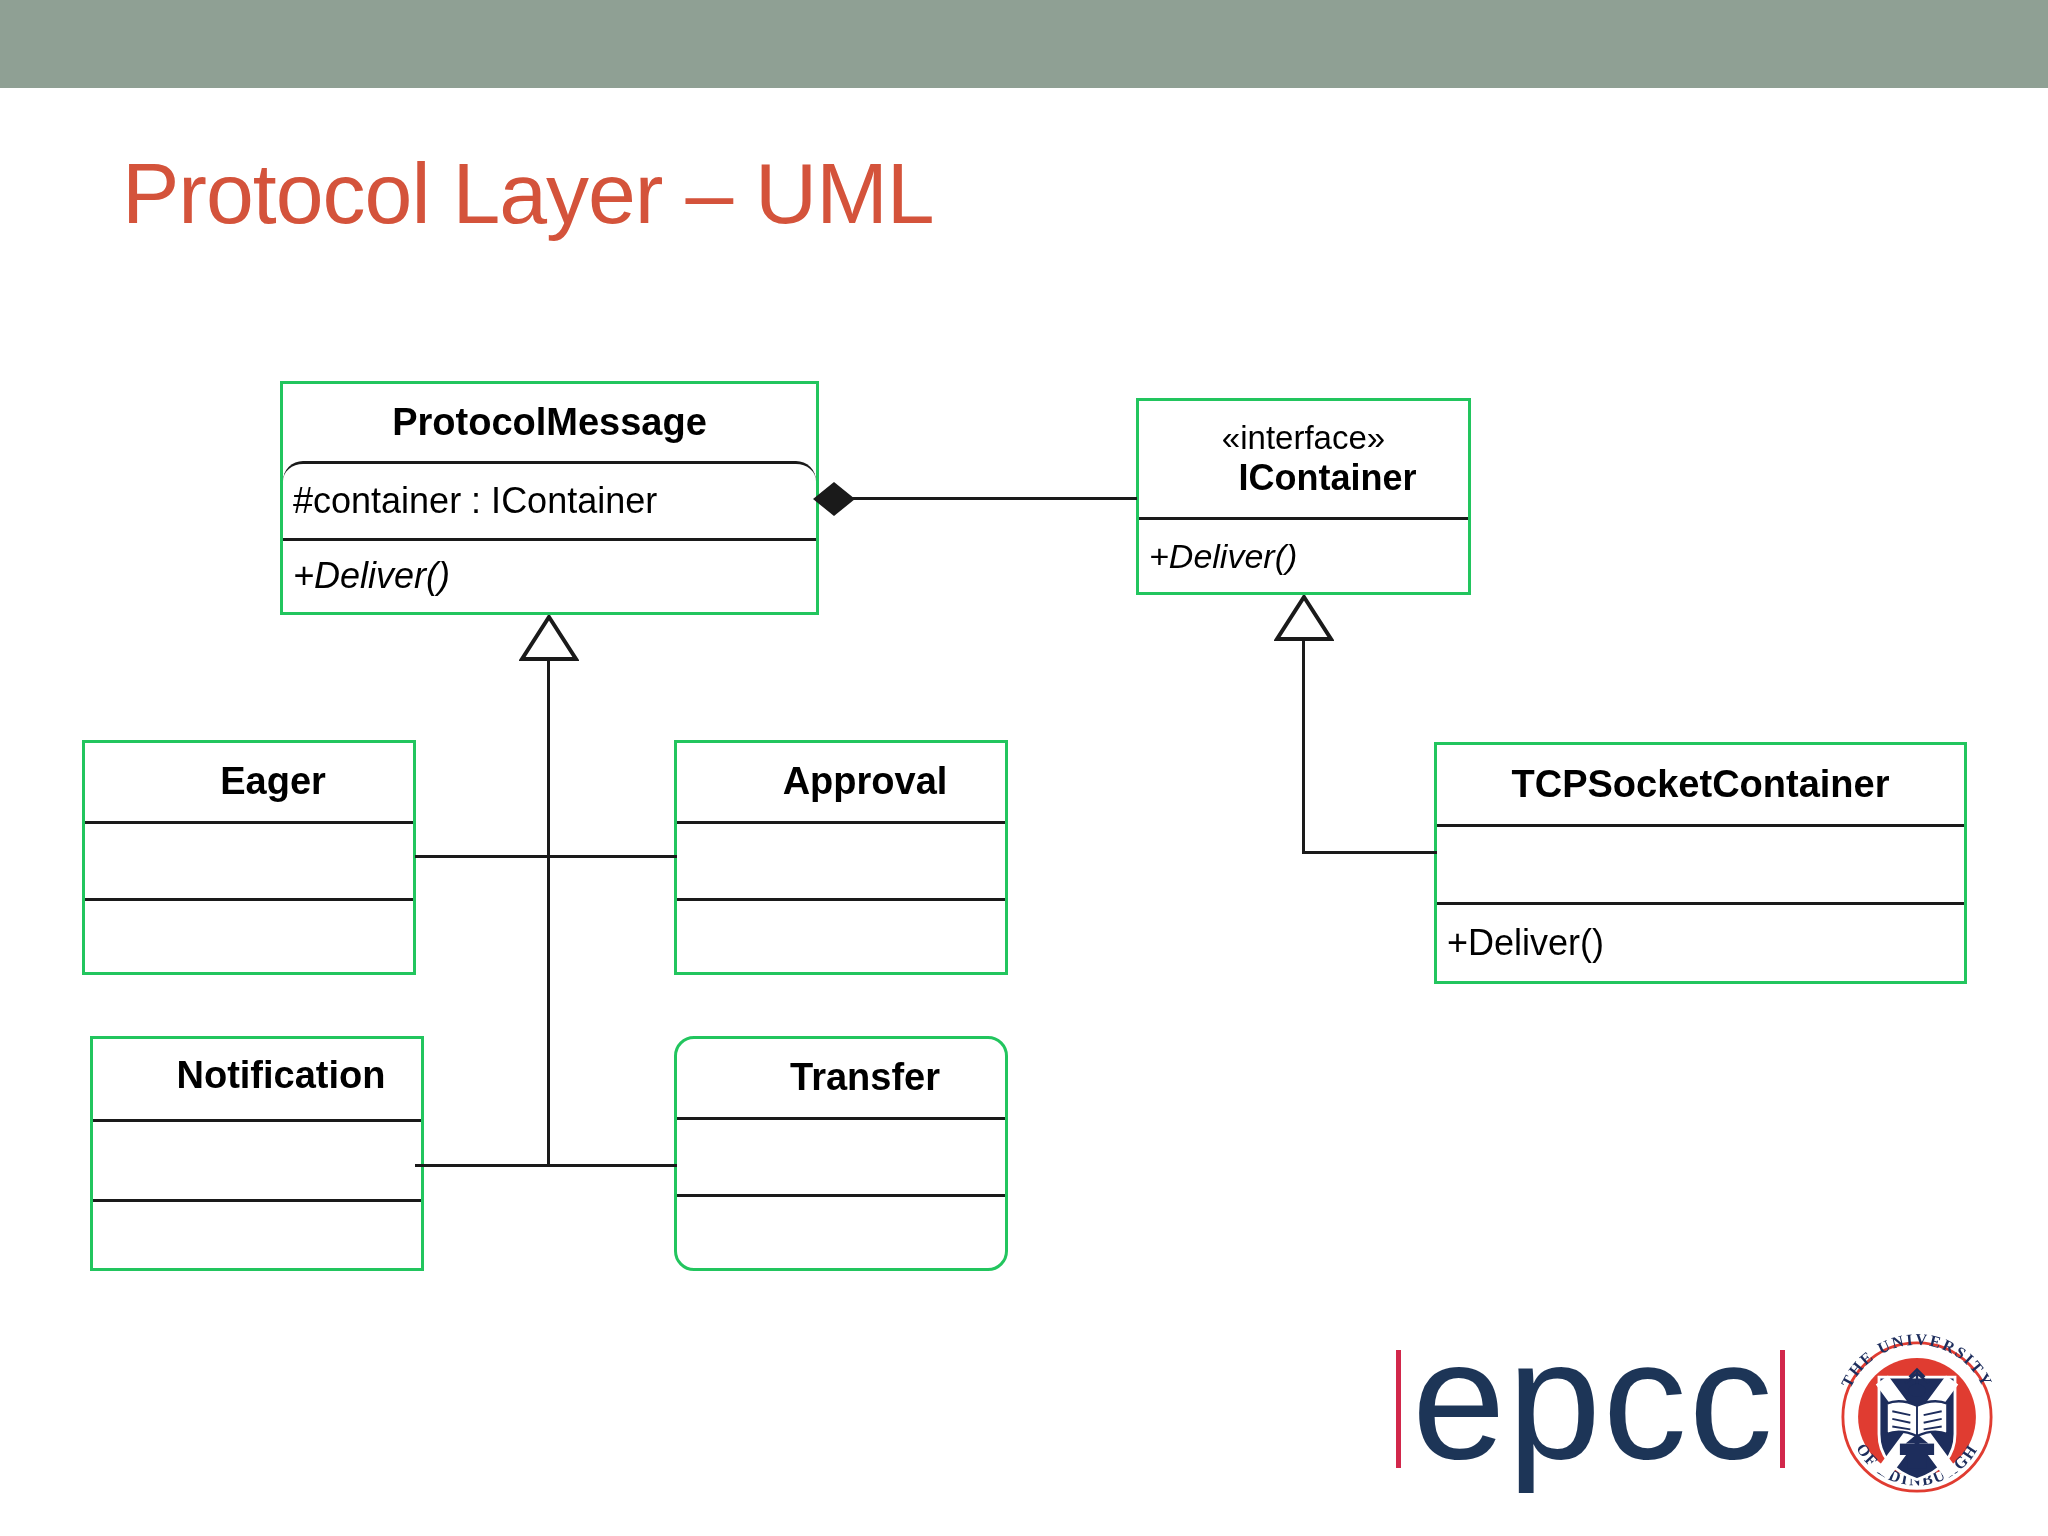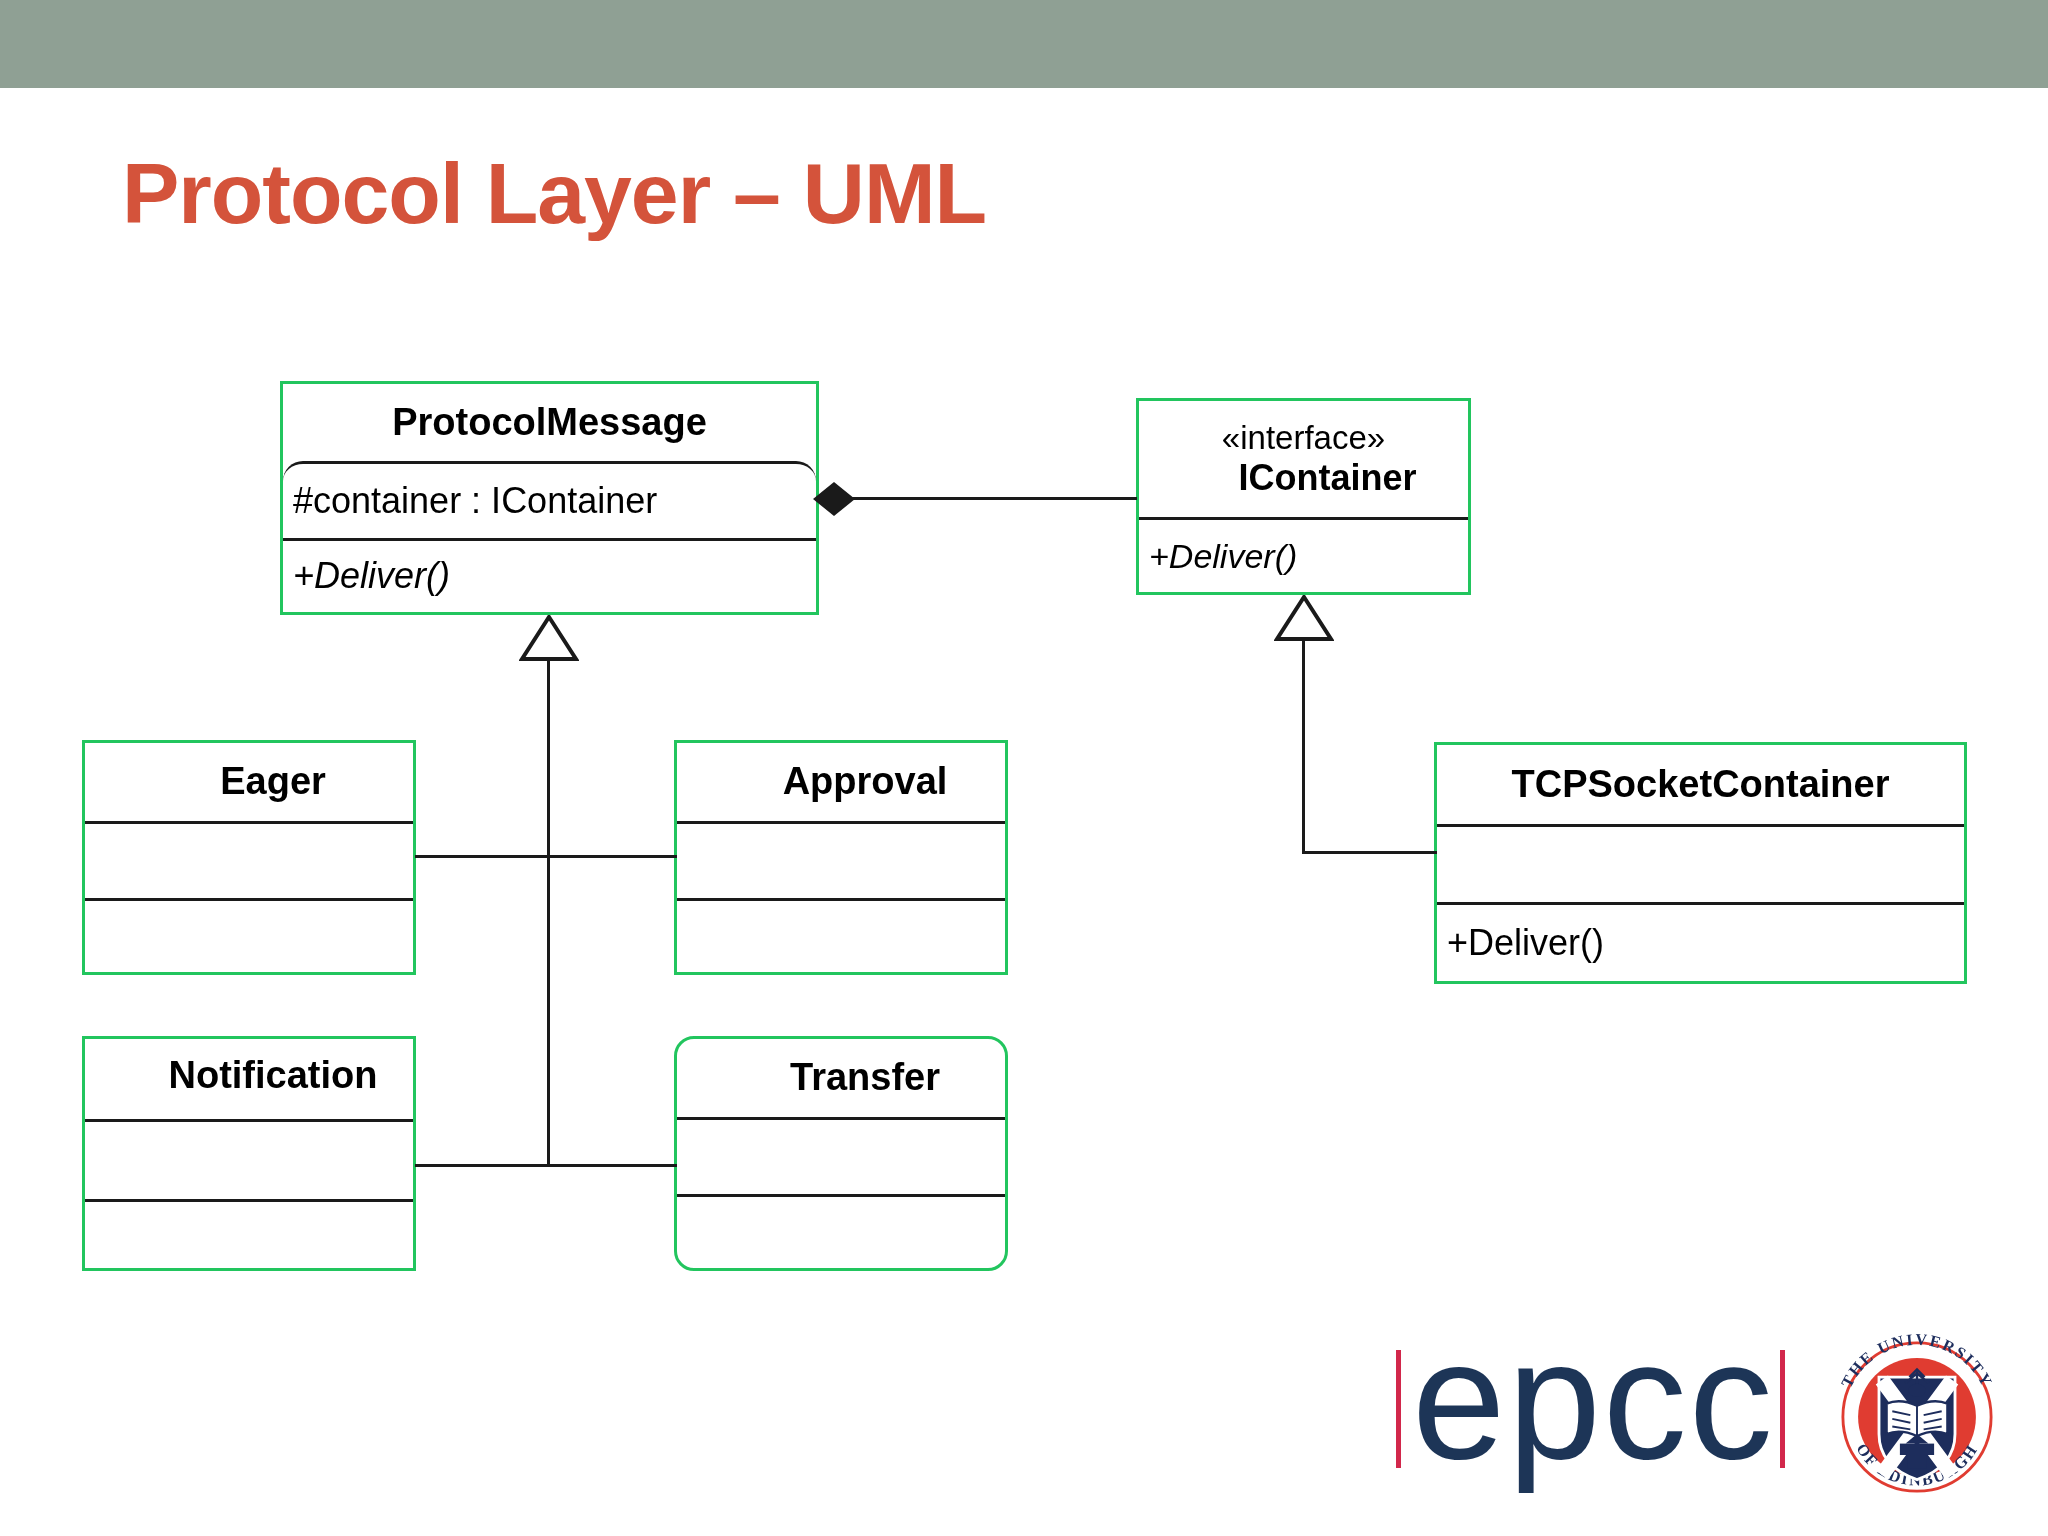--- a/index.html
+++ b/index.html
@@ -29,21 +29,21 @@
     height: 88px;
     background: #8fa094;
   }
 
   
   #slide-title {
     position: absolute;
     left: 122px;
     top: 150px;
     font-size: 86px;
-    font-weight: 700;
+    font-weight: 400;
     letter-spacing: -1px;
     color: #d4533b;
     white-space: nowrap;
     line-height: 1;
   }
 
   
   #uml {
     position: absolute;
     left: 0;
@@ -116,21 +116,21 @@
   #box-tcpsocketcontainer .member    { font-size: 36px; }
 
   .leaf-box { width: 334px; height: 235px; }
   .leaf-box .name-comp { height: 79px; padding-left: 48px; }
   .leaf-box .attr-comp { height: 78px; }
   .leaf-box .op-comp   { height: 75px; }
   .leaf-box .name-text { font-size: 38px; }
 
   #box-eager        { left: 82px;  top: 740px; }
   #box-approval     { left: 674px; top: 740px; }
-  #box-notification { left: 82px;  top: 1036px; gap: 8px; }
+  #box-notification { left: 90px;  top: 1036px; gap: 8px; }
   #box-transfer     { left: 674px; top: 1036px; border-radius: 20px; }
 
   
   .line {
     position: absolute;
     background: #1a1a1a;
   }
   .hline { height: 3px; }
   .vline { width: 3px; }
 

